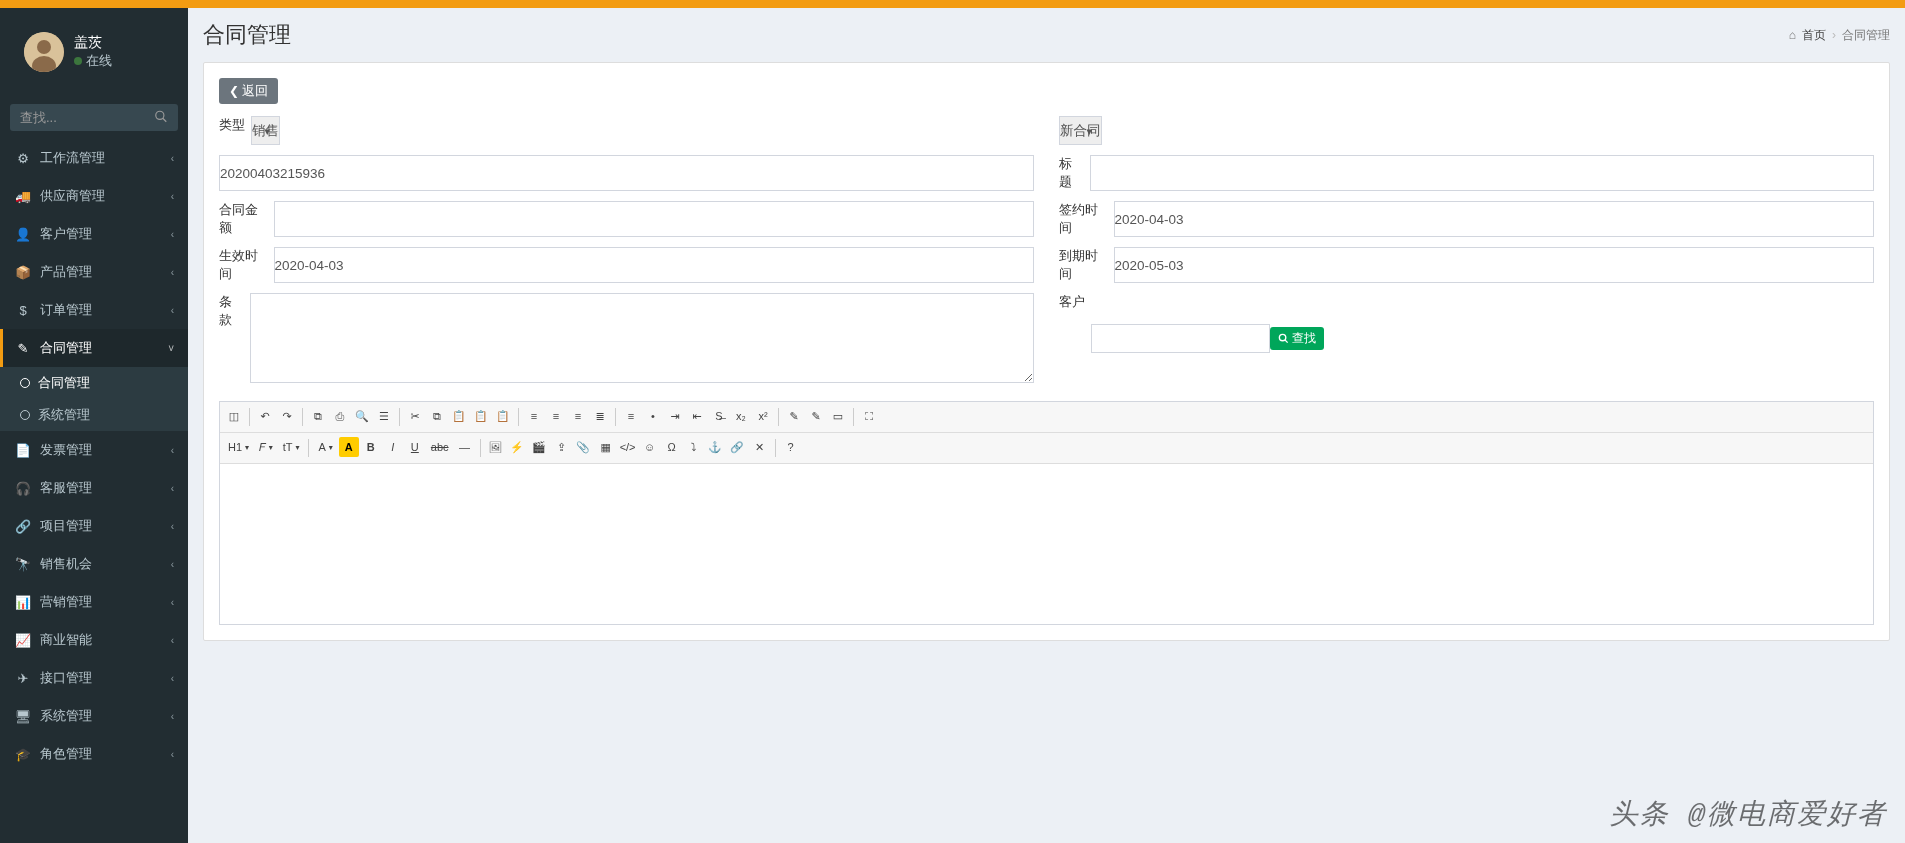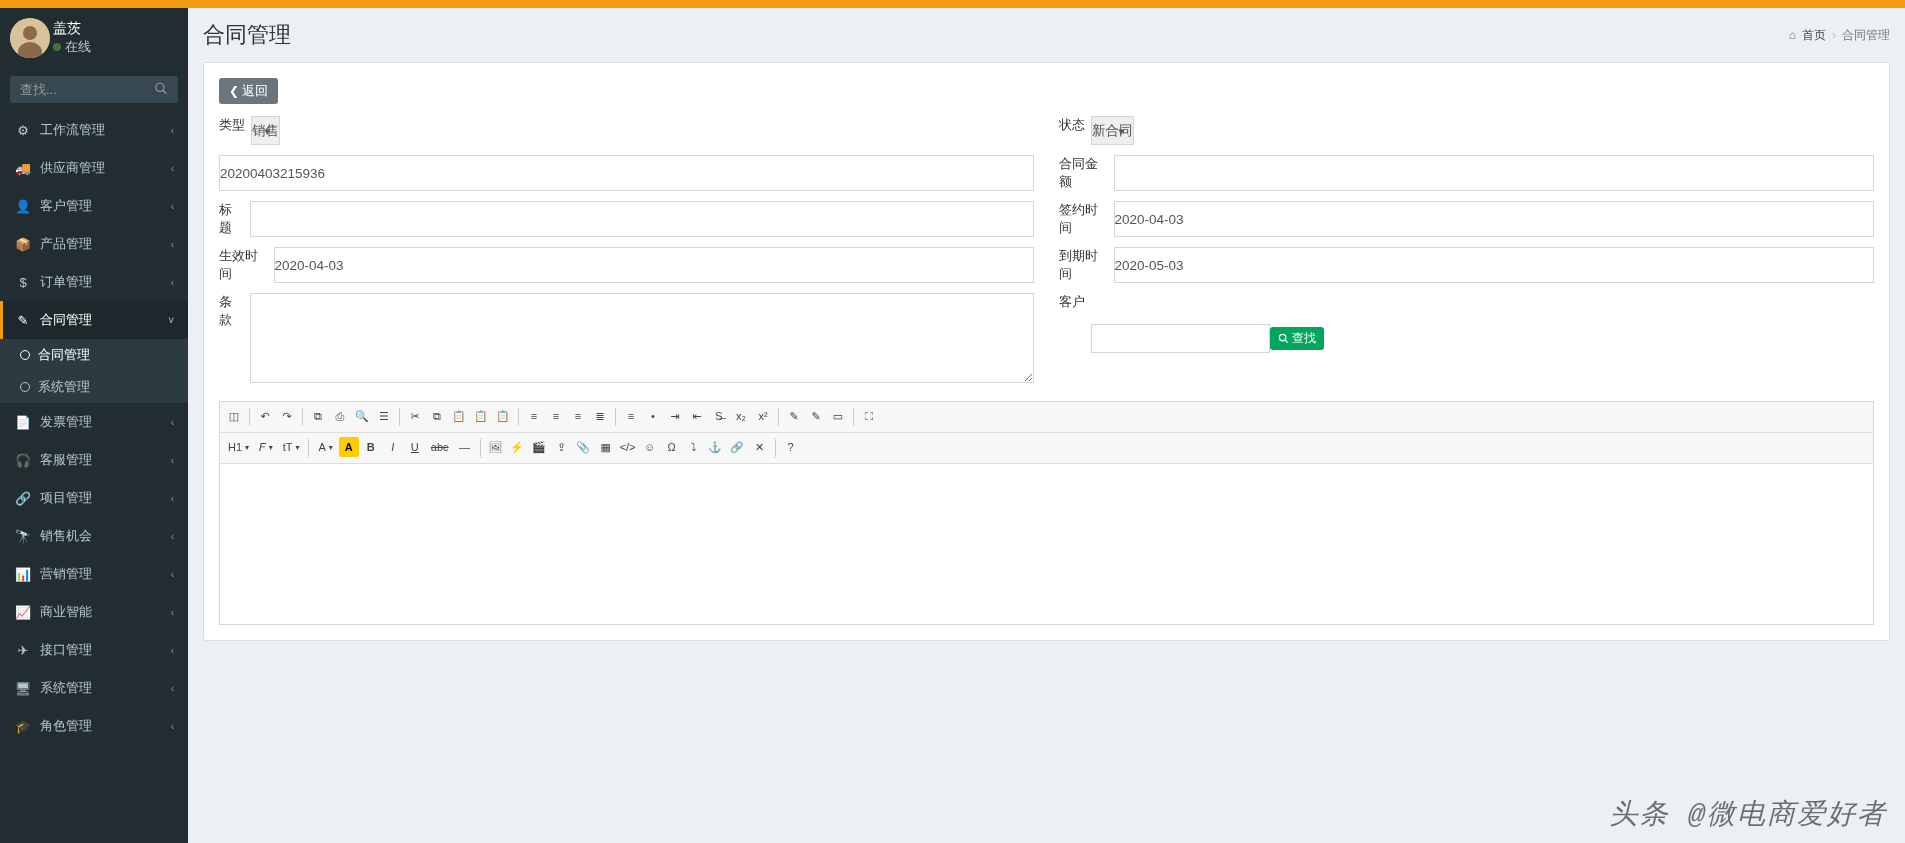--- a/index.html
+++ b/index.html
@@ -6,21 +6,21 @@
   html, body { height: 100%; font-family: "Helvetica Neue", Arial, "Microsoft YaHei", sans-serif; font-size: 14px; color: #333; }
   body { display: flex; flex-direction: column; overflow: hidden; }
 
   
   .topbar { height: 8px; background: #f39c12; width: 100%; flex: 0 0 auto; }
 
   .layout { flex: 1 1 auto; display: flex; min-height: 0; }
 
   
   .sidebar { width: 188px; background: #222d32; color: #b8c7ce; display: flex; flex-direction: column; overflow-y: auto; }
-  .user-panel { padding: 10px; display: flex; align-items: center; gap: 3px; }
+  .user-panel { padding: 24px; display: flex; align-items: center; gap: 10px; }
   .avatar { width: 40px; height: 40px; border-radius: 50%; background: linear-gradient(135deg,#e0cfa8,#a8876a); display:flex; align-items:center; justify-content:center; overflow:hidden; }
   .avatar svg { width: 100%; height: 100%; }
   .user-info .name { color: #fff; font-size: 14px; font-weight: 500; }
   .user-info .status { font-size: 13px; color: #b8c7ce; display:flex; align-items:center; gap:4px;}
   .status-dot { width: 8px; height: 8px; background:#3c763d; border-radius:50%; display:inline-block;}
   .search-box { margin: 8px 10px; position: relative; }
   .search-box input { width: 100%; background:#374850; border:none; border-radius:3px; padding:6px 30px 6px 10px; color:#ccc; font-size:13px; }
   .search-box input::placeholder{ color:#999; }
   .search-box .search-icon { position:absolute; right:10px; top:50%; transform:translateY(-50%); color:#999; }
 
@@ -257,39 +257,38 @@
           <div class="form-group">
             <label>类型</label>
             <div class="select-wrap">
               <select class="form-control">
                 <option>销售</option>
               </select>
             </div>
           </div>
 
           <div class="form-group">
-            <label>状态</label>
             <div class="select-wrap">
               <select class="form-control">
                 <option>新合同</option>
               </select>
             </div>
           </div>
 
           <div class="form-group">
             <input class="form-control" value="20200403215936" style="">
           </div>
 
           <div class="form-group">
+            <label>标题</label>
+            <input class="form-control" value="" style="">
+          </div>
+
+          <div class="form-group">
             <label>合同金额</label>
-            <input class="form-control" value="" style="">
-          </div>
-
-          <div class="form-group">
-            <label>标题</label>
             <input class="form-control" value="" style="">
           </div>
 
           <div class="form-group">
             <label>签约时间</label>
             <input class="form-control" value="2020-04-03" style="">
           </div>
 
           <div class="form-group">
             <label>生效时间</label>

